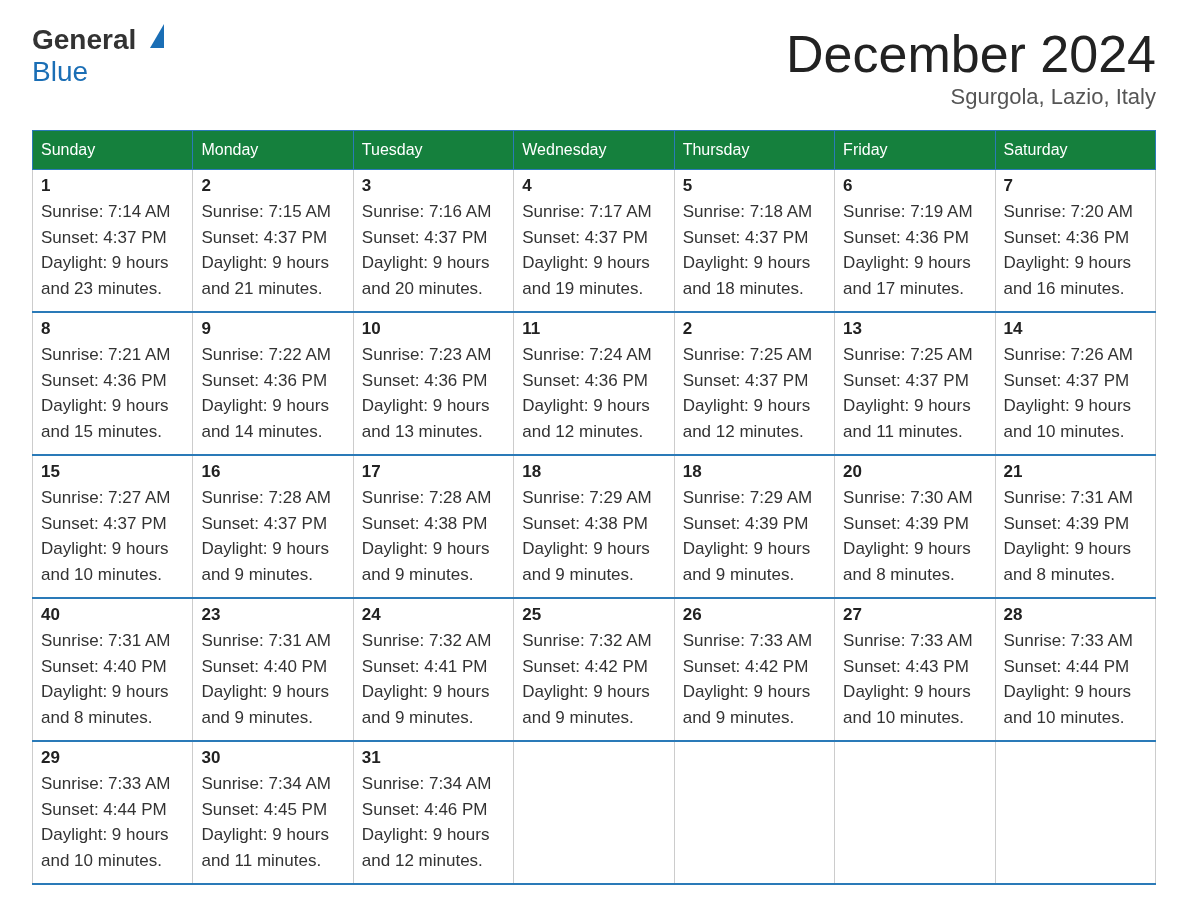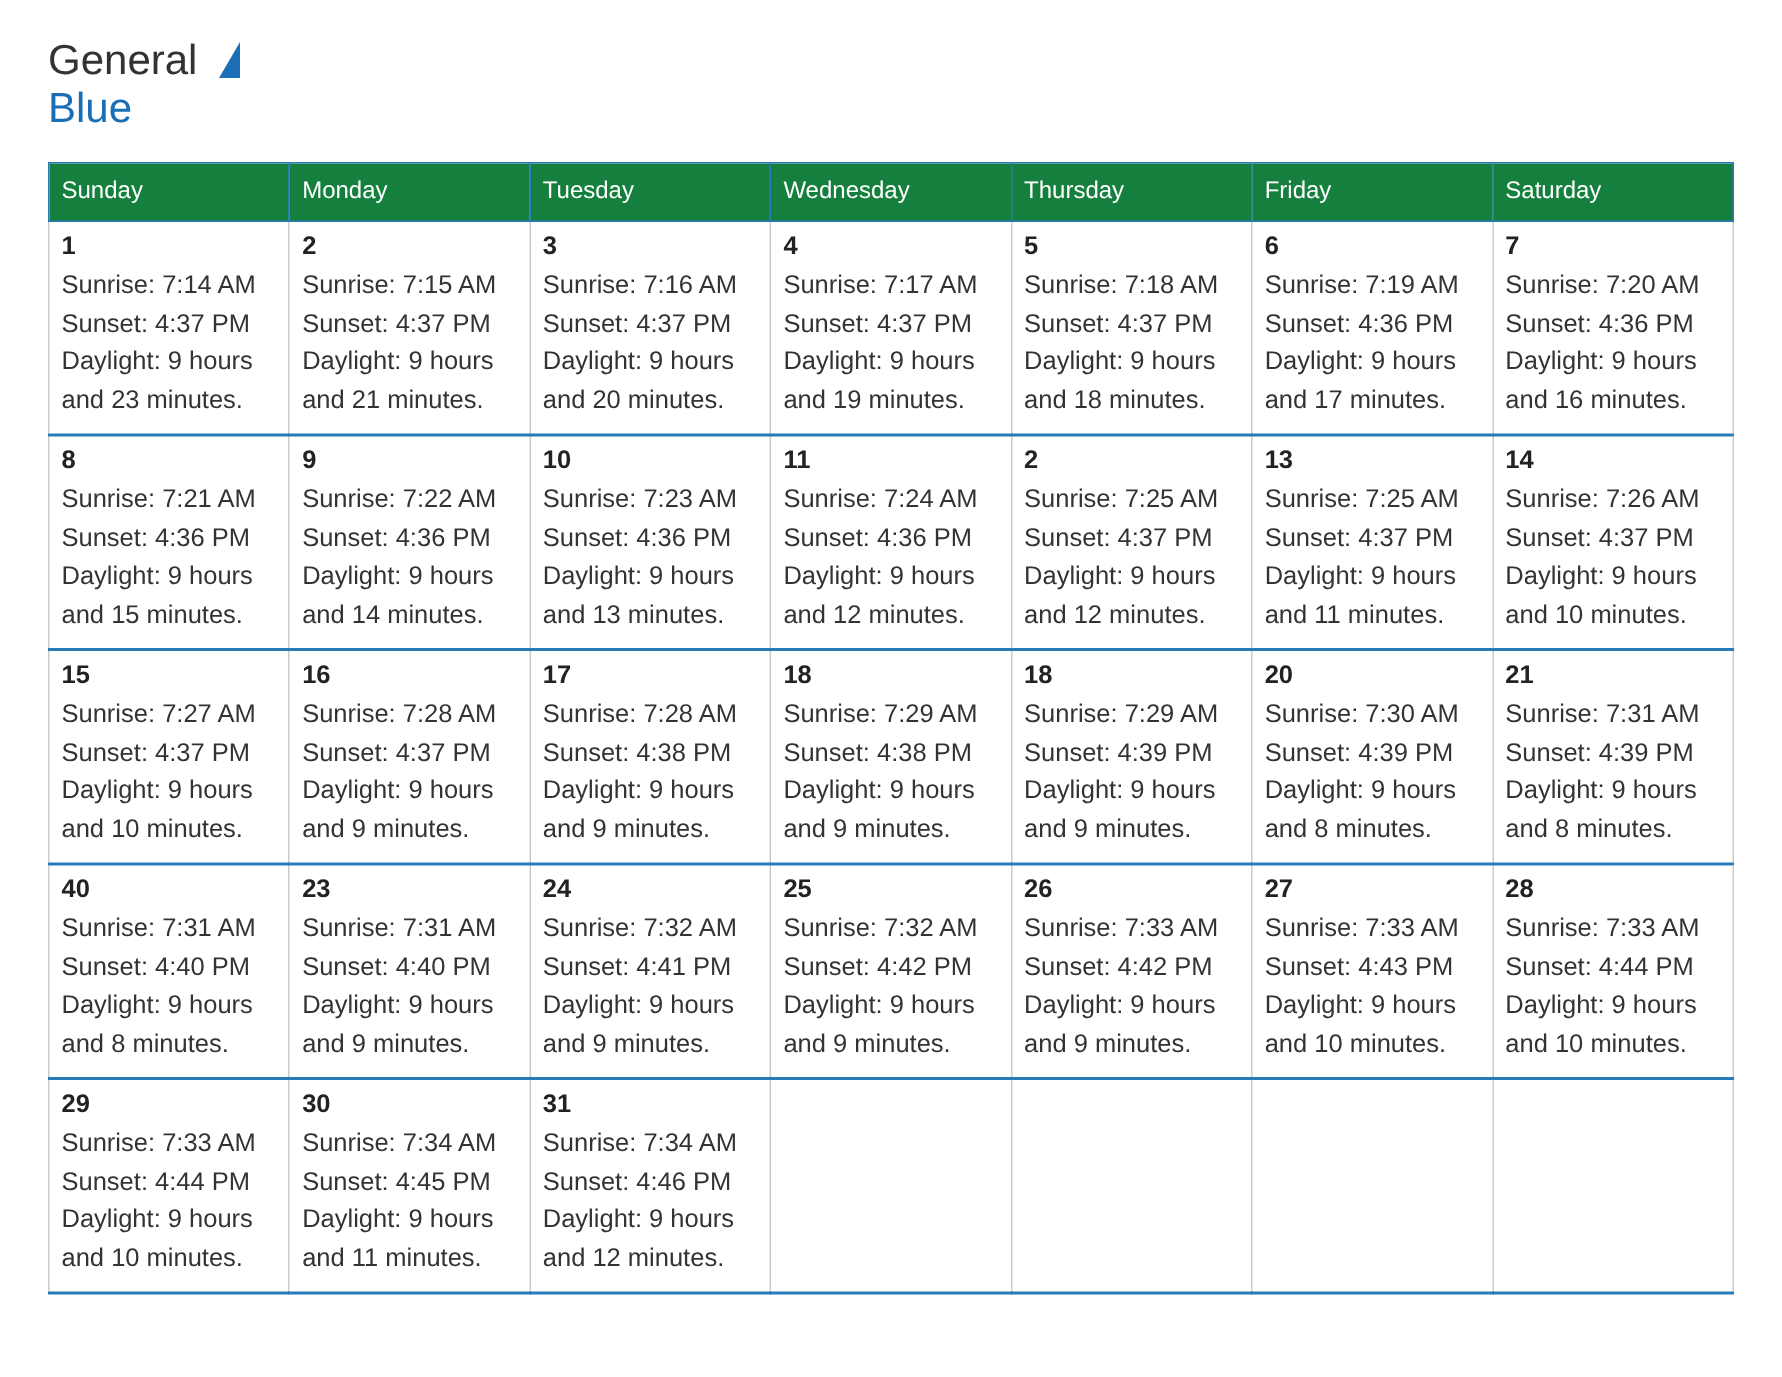--- a/index.html
+++ b/index.html
@@ -16,24 +16,24 @@
       align-items: flex-start;
       margin-bottom: 20px;
     }
     .logo {
       display: flex;
       flex-direction: column;
       align-items: flex-start;
     }
     .logo-text {
       font-size: 28px;
-      font-weight: normal;
+      font-weight: bold;
       color: #333;
       display: flex;
-      align-items: center;
+      align-items: flex-start;
       gap: 12px;
     }
     .logo-general {
       color: #333;
     }
     .logo-triangle {
       display: inline-block;
       width: 0;
       height: 0;
       border-left: 14px solid transparent;
@@ -105,20 +105,24 @@
 <div class="header">
   <div class="logo">
     <div class="logo-text">
       <span class="logo-general">General</span>
       <span class="logo-triangle"></span>
     </div>
     <div>
       <span class="logo-blue">Blue</span>
     </div>
   </div>
+  <div class="title-section">
+    <div class="month-title">December 2024</div>
+    <div class="location">Sgurgola, Lazio, Italy</div>
+  </div>
 </div>
 
 <table>
   <thead>
     <tr>
     <th>Sunday</th>
         <th>Monday</th>
         <th>Tuesday</th>
         <th>Wednesday</th>
         <th>Thursday</th>

